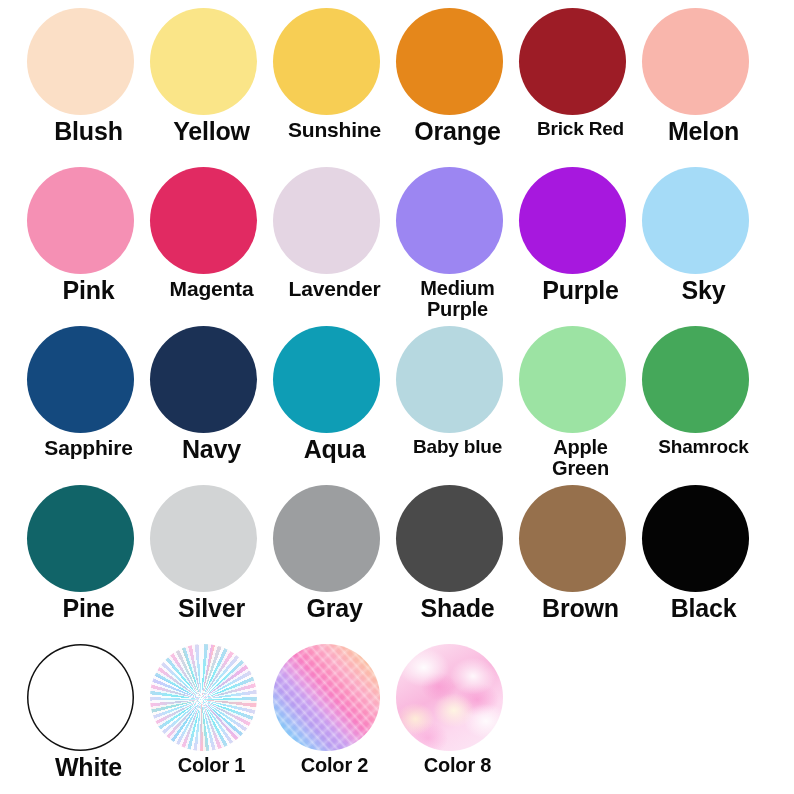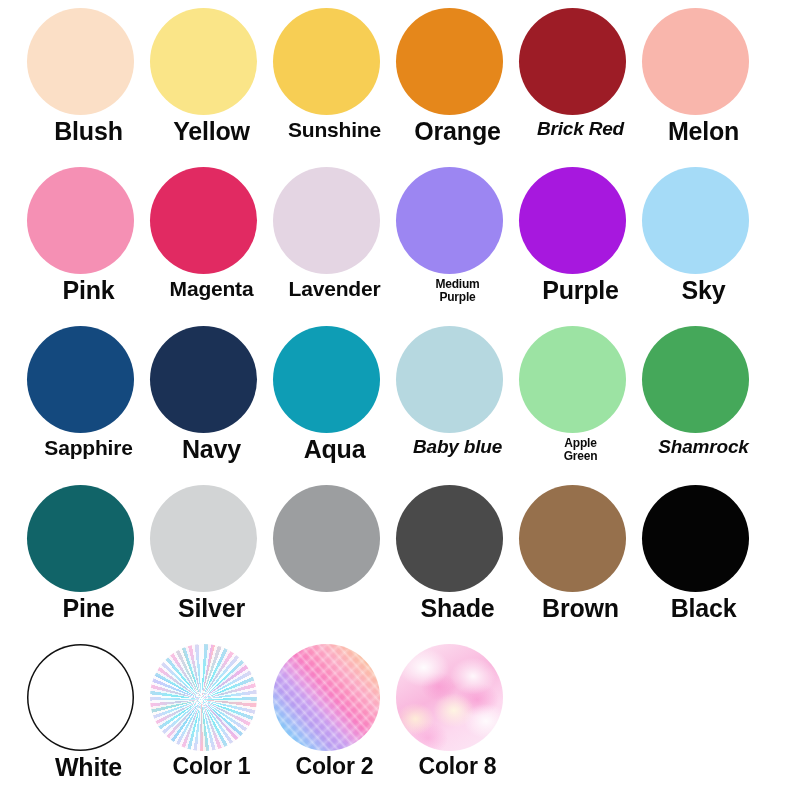--- a/index.html
+++ b/index.html
@@ -55,25 +55,25 @@
     text-align: center;
     font-weight: bold;
     color: #0b0b0b;
     line-height: 1.02;
     letter-spacing: -0.2px;
     white-space: pre-line;
   }
 
   
   .lbl-xl { font-size: 25px; }
-  .lbl-lg { font-size: 23px; }
+  .lbl-lg { font-size: 20px; }
   .lbl-md { font-size: 21px; }
-  .lbl-sm { font-size: 19px; font-style: italic; }
-
-  .lbl-two-line { font-size: 12px; line-height: 1.06; }
+  .lbl-sm { font-size: 19px; }
+
+  .lbl-two-line { font-size: 20px; line-height: 1.06; }
 
   
 
   
   .pat-tiedye {
     background-color: #b9f2f7;
     background-image:
       repeating-conic-gradient(from 0deg at 48% 52%,
         rgba(255,255,255,0.92) 0deg 3deg,
         rgba(120,230,245,0.55) 3deg 7deg,
@@ -219,20 +219,21 @@
     <div class="swatch-cell">
       <div class="swatch-circle" style="background-color: rgb(17, 100, 104);"></div>
       <div class="swatch-label lbl-xl">Pine</div>
     </div>
     <div class="swatch-cell">
       <div class="swatch-circle" style="background-color: rgb(210, 212, 213);"></div>
       <div class="swatch-label lbl-xl">Silver</div>
     </div>
     <div class="swatch-cell">
       <div class="swatch-circle" style="background-color: rgb(156, 158, 160);"></div>
+      <div class="swatch-label lbl-xl">Gray</div>
     </div>
     <div class="swatch-cell">
       <div class="swatch-circle" style="background-color: rgb(74, 74, 74);"></div>
       <div class="swatch-label lbl-xl">Shade</div>
     </div>
     <div class="swatch-cell">
       <div class="swatch-circle" style="background-color: rgb(150, 112, 76);"></div>
       <div class="swatch-label lbl-xl">Brown</div>
     </div>
     <div class="swatch-cell">

